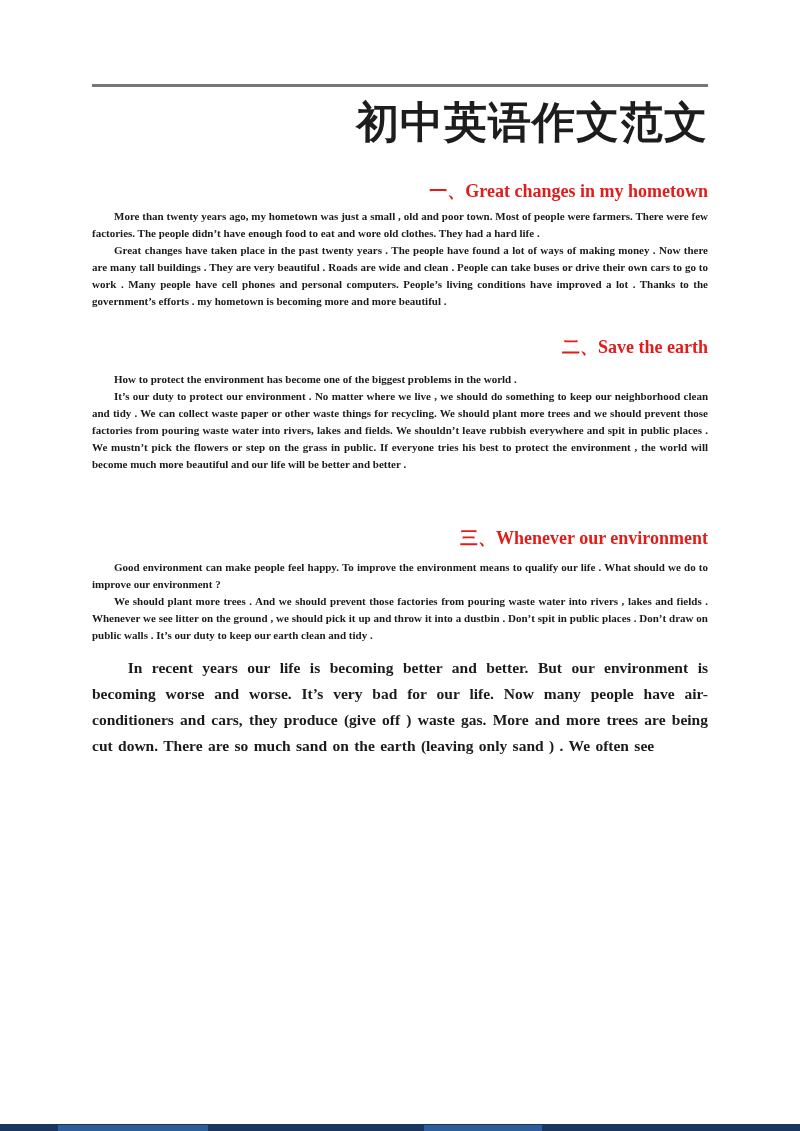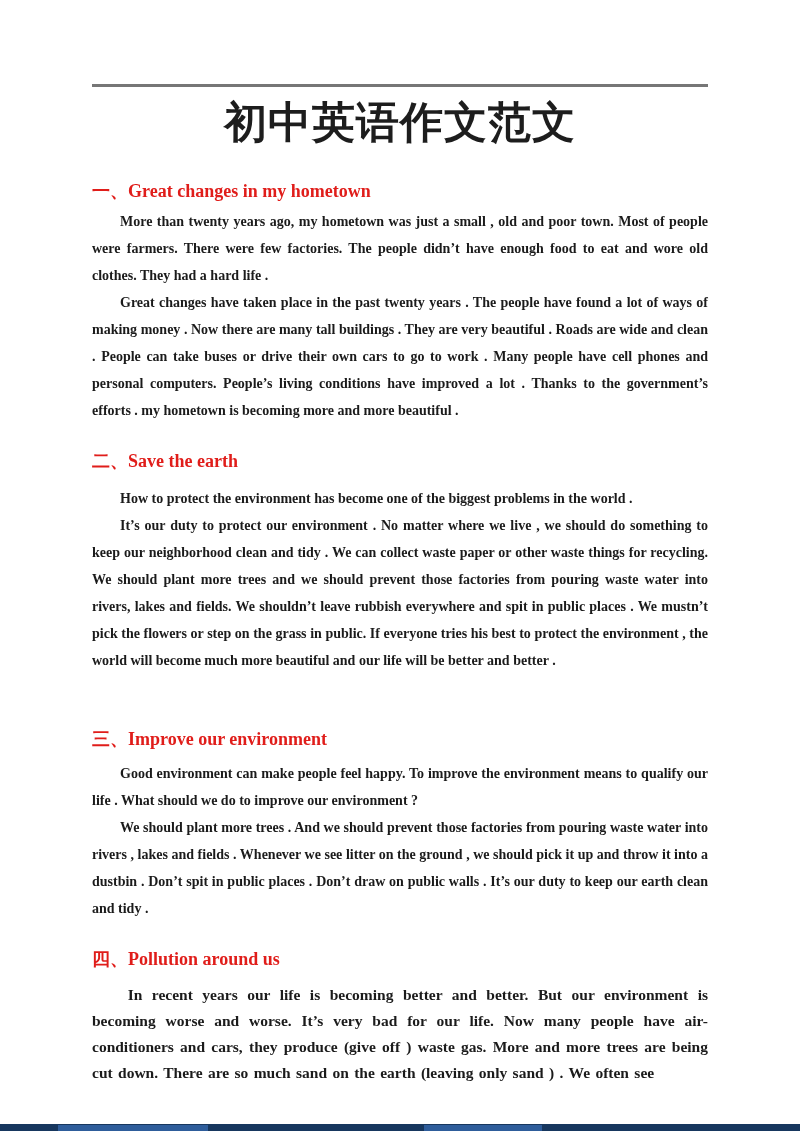--- a/index.html
+++ b/index.html
@@ -15,31 +15,31 @@
     position:absolute;top:84px;left:92px;width:616px;height:3px;
     background:var(--rule-color,#767676);
   }
   .content{padding:0 92px;}
   h1.title{
     margin:0;padding-top:97px;
     font-family:"DejaVu Sans","Liberation Sans",sans-serif;
     font-weight:700;font-size:43px;line-height:50px;
     letter-spacing:1px;
     color:var(--title-color,#1d1d1d);
-    text-align:center;
+    text-align:right;
   }
   h2.sec{
     margin:0;
     font-weight:700;font-size:18px;line-height:23px;
     color:var(--heading-red,#e01d1a);
-    text-align:left;
+    text-align:right;
   }
   p.body{
     margin:0;
-    font-weight:700;font-size:14px;line-height:27px;
+    font-weight:700;font-size:11px;line-height:17px;
     color:var(--text-color,#1b1b1b);
     text-align:justify;
     text-indent:2em;
   }
   section.s1 h2{margin-top:33px}
   section.s1 p.body:first-of-type{margin-top:5px}
   section.s2 h2{margin-top:26px}
   section.s2 p.body:first-of-type{margin-top:12px}
   section.s3 h2{margin-top:54px}
   section.s3 p.body:first-of-type{margin-top:9px}
@@ -69,27 +69,26 @@
       <p class="body">Great changes have taken place in the past twenty years . The people have found a lot of ways of making money . Now there are many tall buildings . They are very beautiful . Roads are wide and clean . People can take buses or drive their own cars to go to work . Many people have cell phones and personal computers. People’s living conditions have improved a lot . Thanks to the government’s efforts . my hometown is becoming more and more beautiful .</p>
     </section>
 
     <section class="s2">
       <h2 class="sec">二、Save the earth</h2>
       <p class="body">How to protect the environment has become one of the biggest problems in the world .</p>
       <p class="body">It’s our duty to protect our environment . No matter where we live , we should do something to keep our neighborhood clean and tidy . We can collect waste paper or other waste things for recycling. We should plant more trees and we should prevent those factories from pouring waste water into rivers, lakes and fields.   We shouldn’t leave rubbish everywhere and spit in public places . We mustn’t pick the flowers or step on the grass in public. If everyone tries his best to protect the environment , the world will become much more beautiful and our life will be better and better .</p>
     </section>
 
     <section class="s3">
-      <h2 class="sec">三、Improve our environment</h2>
+      <h2 class="sec">三、Whenever our environment</h2>
       <p class="body">Good environment can make people feel happy. To improve the environment means to qualify our life . What should we do to improve our environment ?</p>
       <p class="body">We should plant more trees . And we should prevent those factories from pouring waste water into rivers , lakes and fields . Whenever we see litter on the ground , we should pick it up and throw it into a dustbin . Don’t spit in public places . Don’t draw on public walls . It’s our duty to keep our earth clean and tidy .</p>
     </section>
 
     <section class="s4">
-      <h2 class="sec">四、Pollution around us</h2>
       <p class="body">In recent years our life is becoming better and better. But our environment is becoming worse and worse. It’s very bad for our life. Now many people have air-conditioners and cars, they produce (give off ) waste gas. More and more trees are being cut down. There are so much sand on the earth (leaving only sand ) . We often see</p>
     </section>
 
   </div>
 
   <div class="bottom-bar">
     <div class="seg" style="left: 58px; width: 150px; background: rgb(46, 93, 155);"></div>
     <div class="seg" style="left: 424px; width: 118px; background: rgb(46, 93, 155);"></div>
   </div>
 

